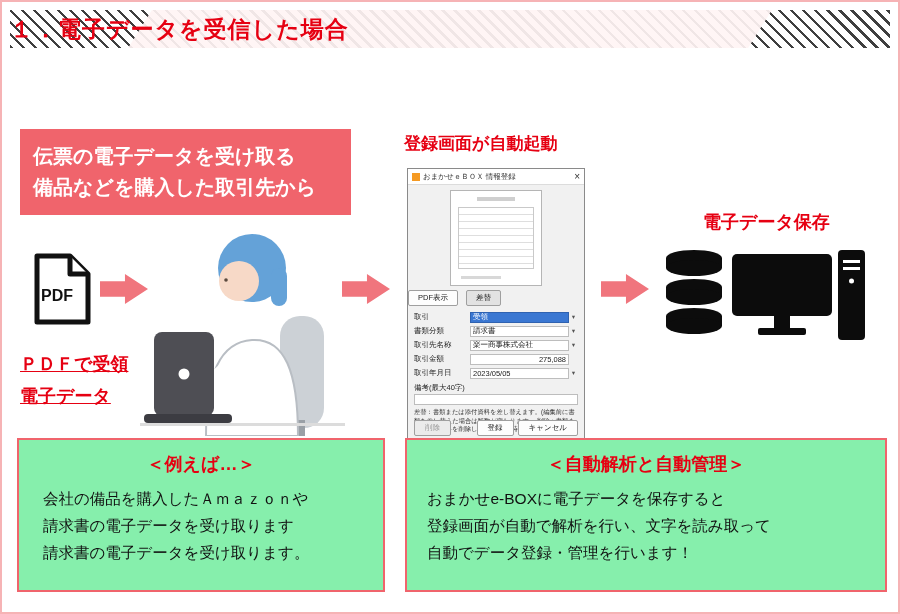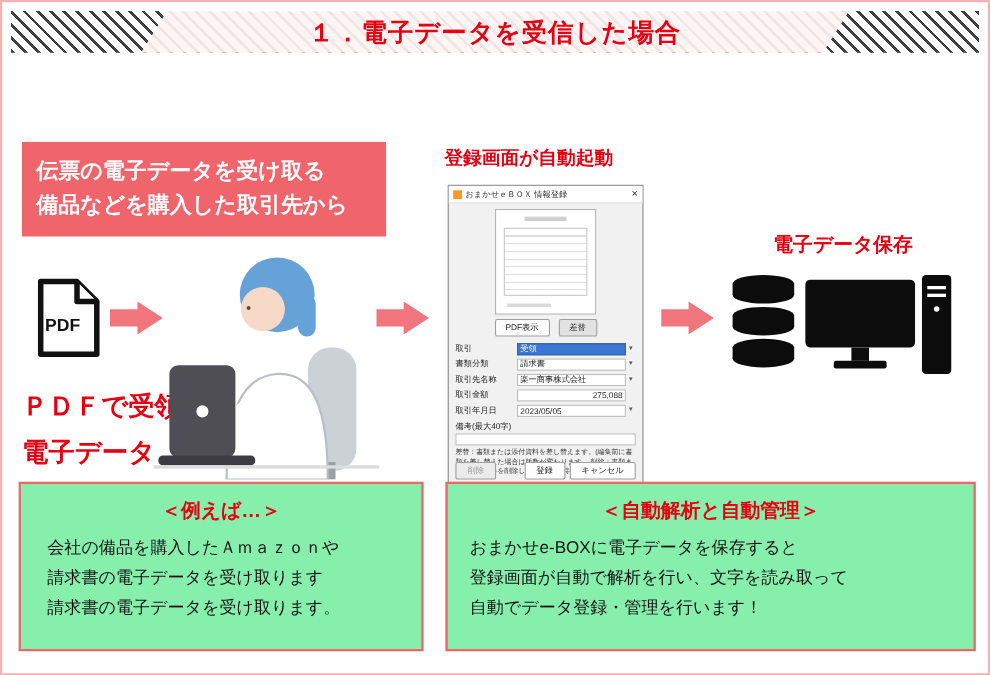--- a/index.html
+++ b/index.html
@@ -3,34 +3,34 @@
 <meta charset="utf-8">
 <style>
   * { margin:0; padding:0; box-sizing:border-box; }
   body { background:#fff; font-family:"Liberation Sans","DejaVu Sans",sans-serif; }
   .canvas { position:relative; width:900px; height:614px; background:#fff;
             border:2px solid #f6b3b5; overflow:hidden; }
 
   
   .banner { position:absolute; left:8px; top:8px; right:8px; height:38px;
             background:repeating-linear-gradient(45deg,#3f3f3f 0 2.5px,#ffffff 2.5px 8.5px);
-            display:flex; align-items:center; justify-content:center; }
+            display:flex; align-items:center; }
   .banner-plate { position:absolute; left:50%; top:0; width:620px; height:100%;
             margin-left:-310px; background:rgba(255,244,244,0.92); transform:skewX(-32deg); }
   .banner-title { position:relative; color:#e60012; font-size:23px; font-weight:bold; letter-spacing:1px; }
 
   
   .intro-box { position:absolute; left:18px; top:127px; width:331px; background:#f0646c;
                color:#fff; font-size:20px; font-weight:bold; padding:12px 13px; line-height:1.55; }
 
   
   .red-label { position:absolute; color:#e60012; font-weight:bold; }
   .label-auto { left:402px; top:130px; font-size:17px; }
   .label-save { left:701px; top:208px; font-size:18px; }
-  .label-pdf  { left:18px; top:347px; font-size:24px; line-height:1.75; }
+  .label-pdf  { left:18px; top:347px; font-size:18px; line-height:1.75;text-decoration:underline; }
 
   
   .arrow { position:absolute; width:48px; height:30px; background:#f0757d;
            clip-path:polygon(0% 24%,52% 24%,52% 0%,100% 50%,52% 100%,52% 76%,0% 76%); }
   .arrow1 { left:98px;  top:272px; }
   .arrow2 { left:340px; top:272px; }
   .arrow3 { left:599px; top:272px; }
 
   .abs { position:absolute; }
 
@@ -42,21 +42,21 @@
   .dlg-app-icon { width:8px; height:8px; background:#f59a23; flex:none; }
   .dlg-title { flex:1; font-size:7.5px; color:#333; white-space:nowrap; overflow:hidden; }
   .dlg-close { font-size:10px; color:#333; line-height:1; cursor:default; }
   .preview { width:92px; height:96px; margin:5px auto 4px; background:#fff;
              border:1px solid #b5b5b5; position:relative; }
   .pv-head { position:absolute; top:6px; left:26px; right:26px; height:4px; background:#cfcfcf; }
   .pv-table { position:absolute; left:7px; right:7px; top:16px; height:62px; border:1px solid #c9c9c9;
               background-image:repeating-linear-gradient(#ffffff 0 6px,#dedede 6px 7px),
                                repeating-linear-gradient(90deg,transparent 0 13px,#dedede 13px 14px); }
   .pv-foot { position:absolute; bottom:6px; left:10px; right:40px; height:3px; background:#d8d8d8; }
-  .dlg-btnrow { display:flex; gap:8px; justify-content:center; margin-bottom:4px; }
+  .dlg-btnrow { display:flex; gap:8px; margin-bottom:4px; }
   .dlg-btn-sm { font-size:7.5px; padding:2px 9px; background:#fdfdfd; border:1px solid #9f9f9f; border-radius:2px; color:#222; }
   .dlg-btn-sm.grey { background:#e2e2e2; }
   .dlg-form { padding:0 6px; }
   .dlg-row { display:flex; align-items:center; height:14px; }
   .dlg-label { width:56px; font-size:7.5px; color:#222; flex:none; }
   .dlg-value { flex:1; height:11px; background:#fff; border:1px solid #bdbdbd; font-size:7.5px;
                padding:0 2px; color:#222; display:flex; align-items:center; overflow:hidden; white-space:nowrap; }
   .dlg-value.sel { background:#3a77d2; border-color:#2f62b0; color:#fff; }
   .dlg-value.amount { justify-content:flex-end; }
   .dlg-caret { width:9px; font-size:5.5px; color:#555; text-align:center; flex:none; }

